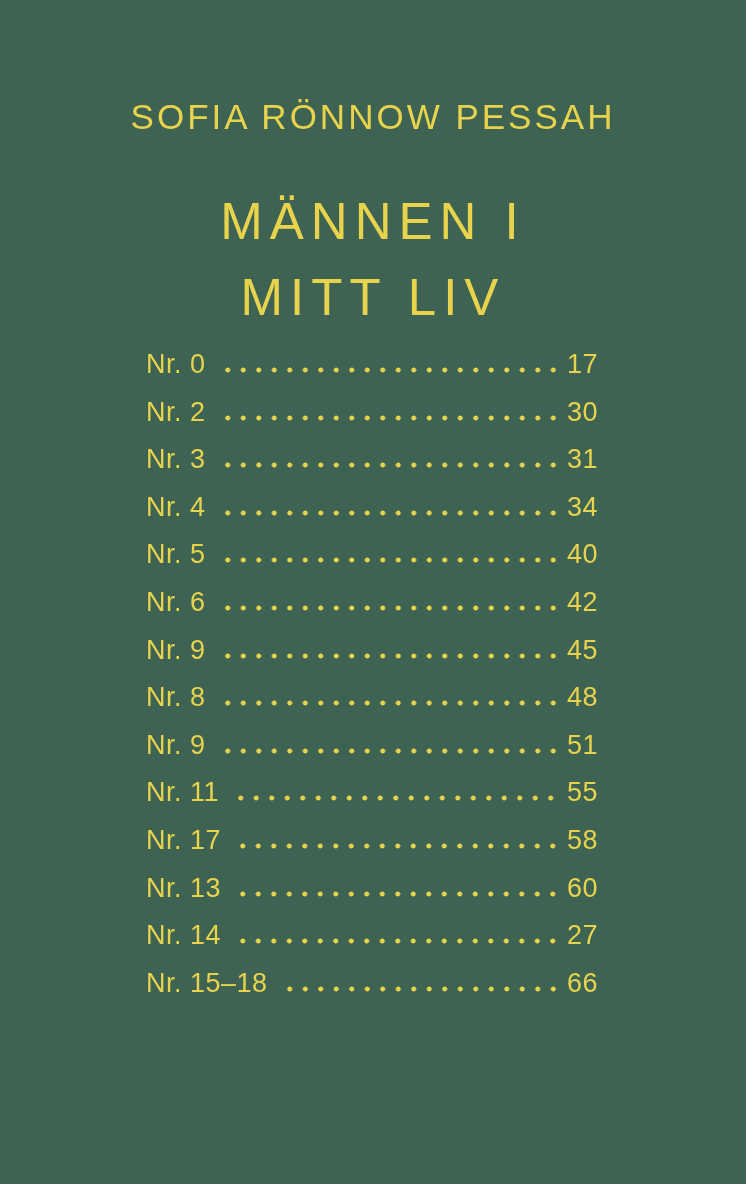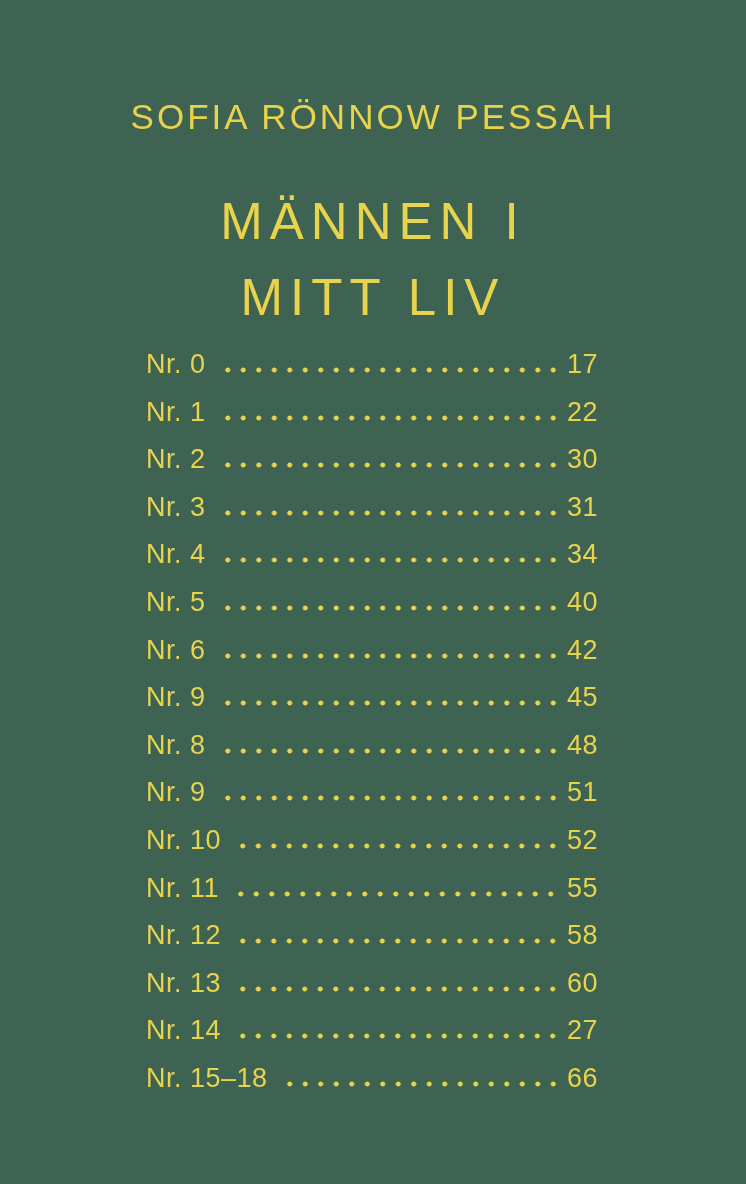--- a/index.html
+++ b/index.html
@@ -90,25 +90,20 @@
     <div>MITT LIV</div>
   </div>
 
   <div class="toc" id="toc">
     <div class="toc-row">
       <span class="toc-label">Nr. 0</span>
       <span class="toc-dots"></span>
       <span class="toc-page">17</span>
     </div>
 
-    <div class="toc-row">
-      <span class="toc-label">Nr. 1</span>
-      <span class="toc-dots"></span>
-      <span class="toc-page">22</span>
-    </div>
 
     <div class="toc-row">
       <span class="toc-label">Nr. 2</span>
       <span class="toc-dots"></span>
       <span class="toc-page">30</span>
     </div>
 
     <div class="toc-row">
       <span class="toc-label">Nr. 3</span>
       <span class="toc-dots"></span>
@@ -144,34 +139,29 @@
       <span class="toc-dots"></span>
       <span class="toc-page">48</span>
     </div>
 
     <div class="toc-row">
       <span class="toc-label">Nr. 9</span>
       <span class="toc-dots"></span>
       <span class="toc-page">51</span>
     </div>
 
-    <div class="toc-row">
-      <span class="toc-label">Nr. 10</span>
-      <span class="toc-dots"></span>
-      <span class="toc-page">52</span>
-    </div>
 
     <div class="toc-row">
       <span class="toc-label">Nr. 11</span>
       <span class="toc-dots"></span>
       <span class="toc-page">55</span>
     </div>
 
     <div class="toc-row">
-      <span class="toc-label">Nr. 12</span>
+      <span class="toc-label">Nr. 17</span>
       <span class="toc-dots"></span>
       <span class="toc-page">58</span>
     </div>
 
     <div class="toc-row">
       <span class="toc-label">Nr. 13</span>
       <span class="toc-dots"></span>
       <span class="toc-page">60</span>
     </div>
 

